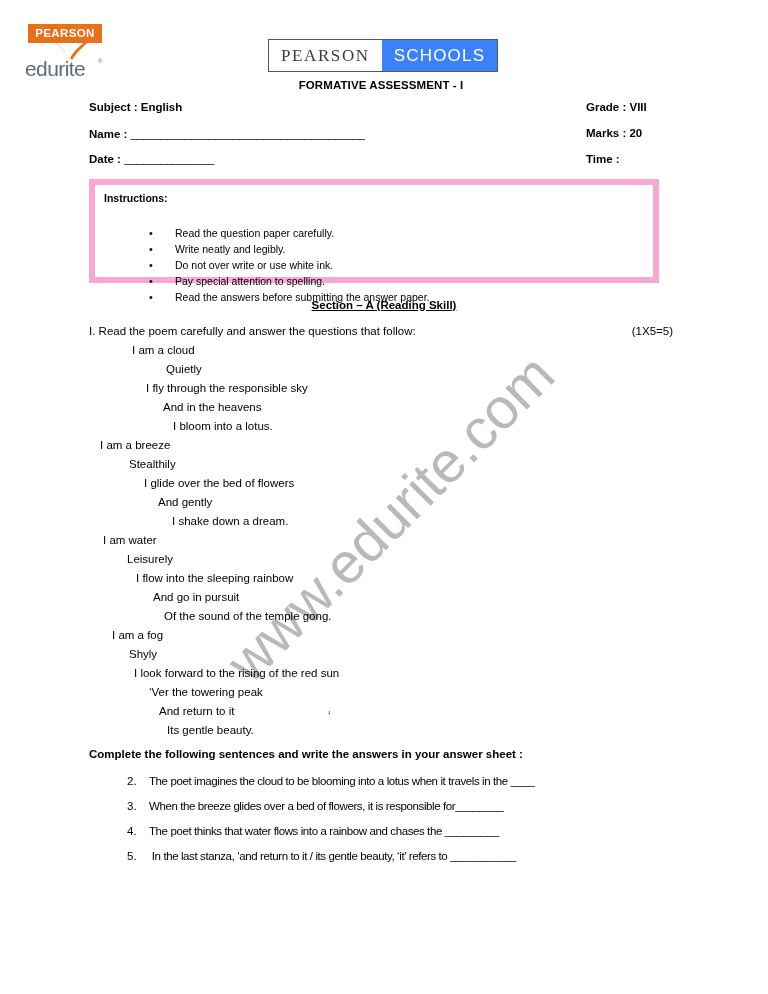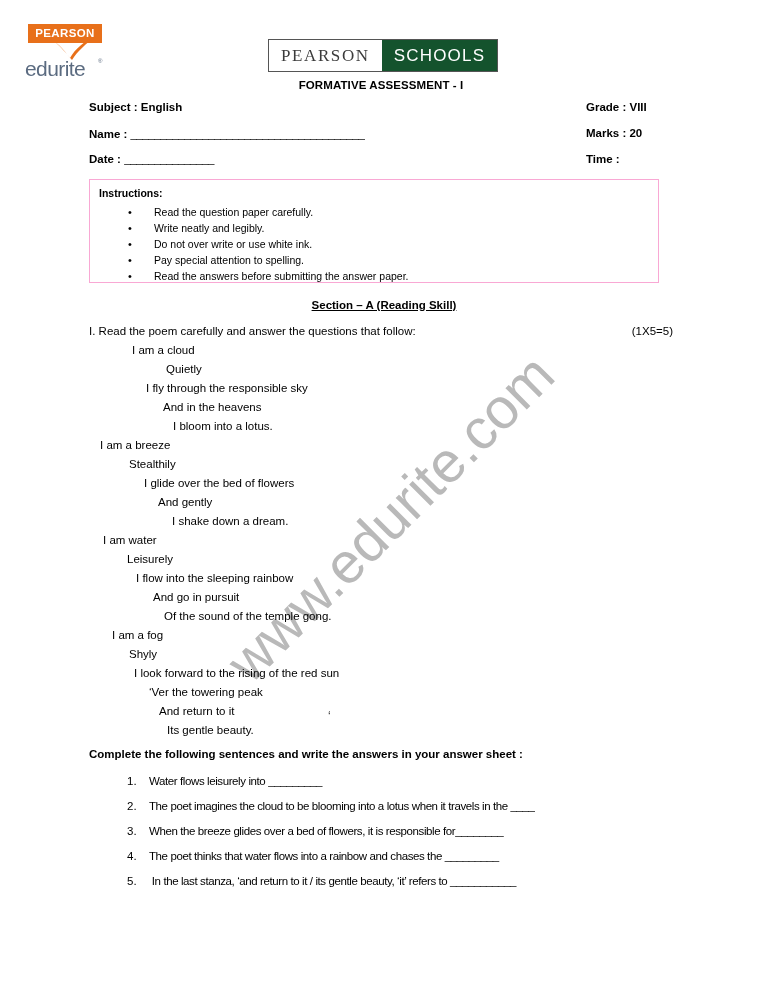--- a/index.html
+++ b/index.html
@@ -113,21 +113,21 @@
     color: #3b3b3b;
     font-family: "Liberation Serif", serif;
     font-size: 17px;
     letter-spacing: 1.6px;
     padding: 0 12px;
     display: flex;
     align-items: center;
     justify-content: center;
   }
   #banner .b-schools {
-    background: #14532d;
+    background: #3b82f6;
     color: #ffffff;
     font-family: "Liberation Sans", sans-serif;
     font-size: 17px;
     letter-spacing: 1.2px;
     padding: 0 12px;
     display: flex;
     align-items: center;
     justify-content: center;
   }
   #assessment-title {
@@ -167,35 +167,35 @@
   #row-marks    { top: 127px; }
   #row-time     { top: 153px; }
 
   
   #instructions-box {
     position: absolute;
     left: 89px;
     top: 179px;
     width: 570px;
     height: 104px;
-    border: 1px solid #f9a8d4;
+    border: 6px solid #f9a8d4;
     box-sizing: border-box;
   }
   #instructions-title {
     position: absolute;
     left: 9px;
     top: 7px;
     font-size: 10.5px;
     font-weight: 700;
   }
   #instructions-list {
     position: absolute;
     left: 20px;
     top: 24px;
-    margin: 0;
+    margin: 16px;
     padding: 0;
     list-style: none;
   }
   #instructions-list li {
     position: relative;
     padding-left: 44px;
     font-size: 10.5px;
     line-height: 16px;
     white-space: nowrap;
   }
@@ -367,21 +367,20 @@
         <div class="poem-line" style="left: 129px; top: 304px;">Shyly</div>
         <div class="poem-line" style="left: 134px; top: 323px;">I look forward to the rising of the red sun</div>
         <div class="poem-line" style="left: 149px; top: 342px;">‘Ver the towering peak</div>
         <div class="poem-line" style="left: 159px; top: 361px;">And return to it</div>
         <div class="poem-line" style="left: 167px; top: 380px;">Its gentle beauty.</div>
       </div>
     <div id="stray-apostrophe">‘</div>
 
     <div id="complete-heading">Complete the following sentences and write the answers in your answer sheet :</div>
     <div id="questions">
-        <div class="q-item"><span class="q-num">1.</span><span class="fill-blank">Water flows leisurely into _________</span></div>
         <div class="q-item"><span class="q-num">2.</span><span class="fill-blank">The poet imagines the cloud to be blooming into a lotus when it travels in the ____</span></div>
         <div class="q-item"><span class="q-num">3.</span><span class="fill-blank">When the breeze glides over a bed of flowers, it is responsible for________</span></div>
         <div class="q-item"><span class="q-num">4.</span><span class="fill-blank">The poet thinks that water flows into a rainbow and chases the _________</span></div>
         <div class="q-item"><span class="q-num">5.</span><span class="fill-blank"> In the last stanza, ‘and return to it / its gentle beauty, ‘it’ refers to ___________</span></div>
       </div>
 
   </div>
 </div>
 
 </body></html>

